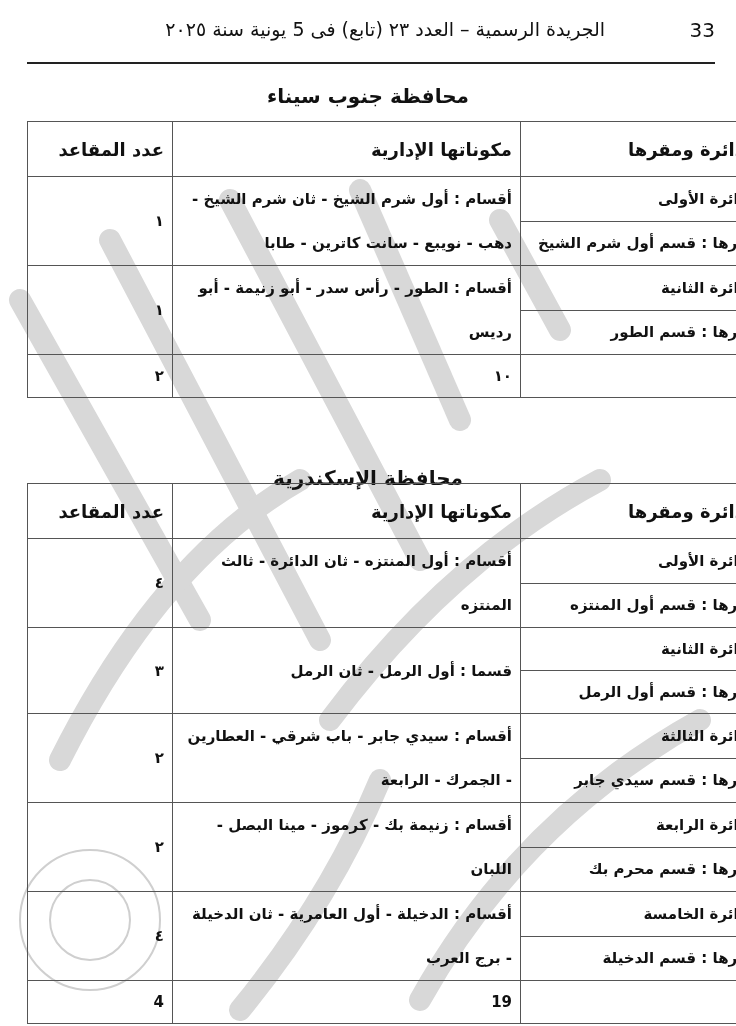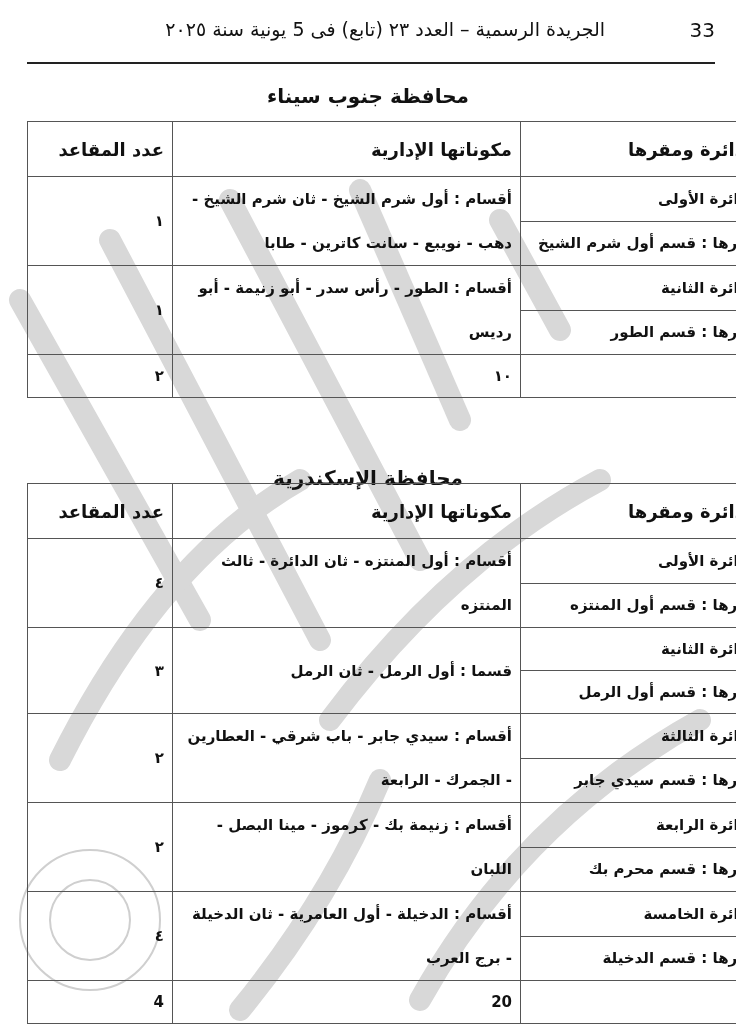--- a/index.html
+++ b/index.html
@@ -123,17 +123,17 @@
   <tr>
     <td class="dname">الدائرة الخامسة</td>
     <td class="comp" rowspan="2">أقسام : الدخيلة - أول العامرية - ثان الدخيلة - برج العرب</td>
     <td class="seat" rowspan="2">٤</td>
   </tr>
   <tr>
     <td class="dname">مقرها : قسم الدخيلة</td>
   </tr>
   <tr class="total">
     <td>٥</td>
-    <td>20</td>
+    <td>19</td>
     <td>4</td>
   </tr>
 </tbody>
   </table>
 
 </body></html>

